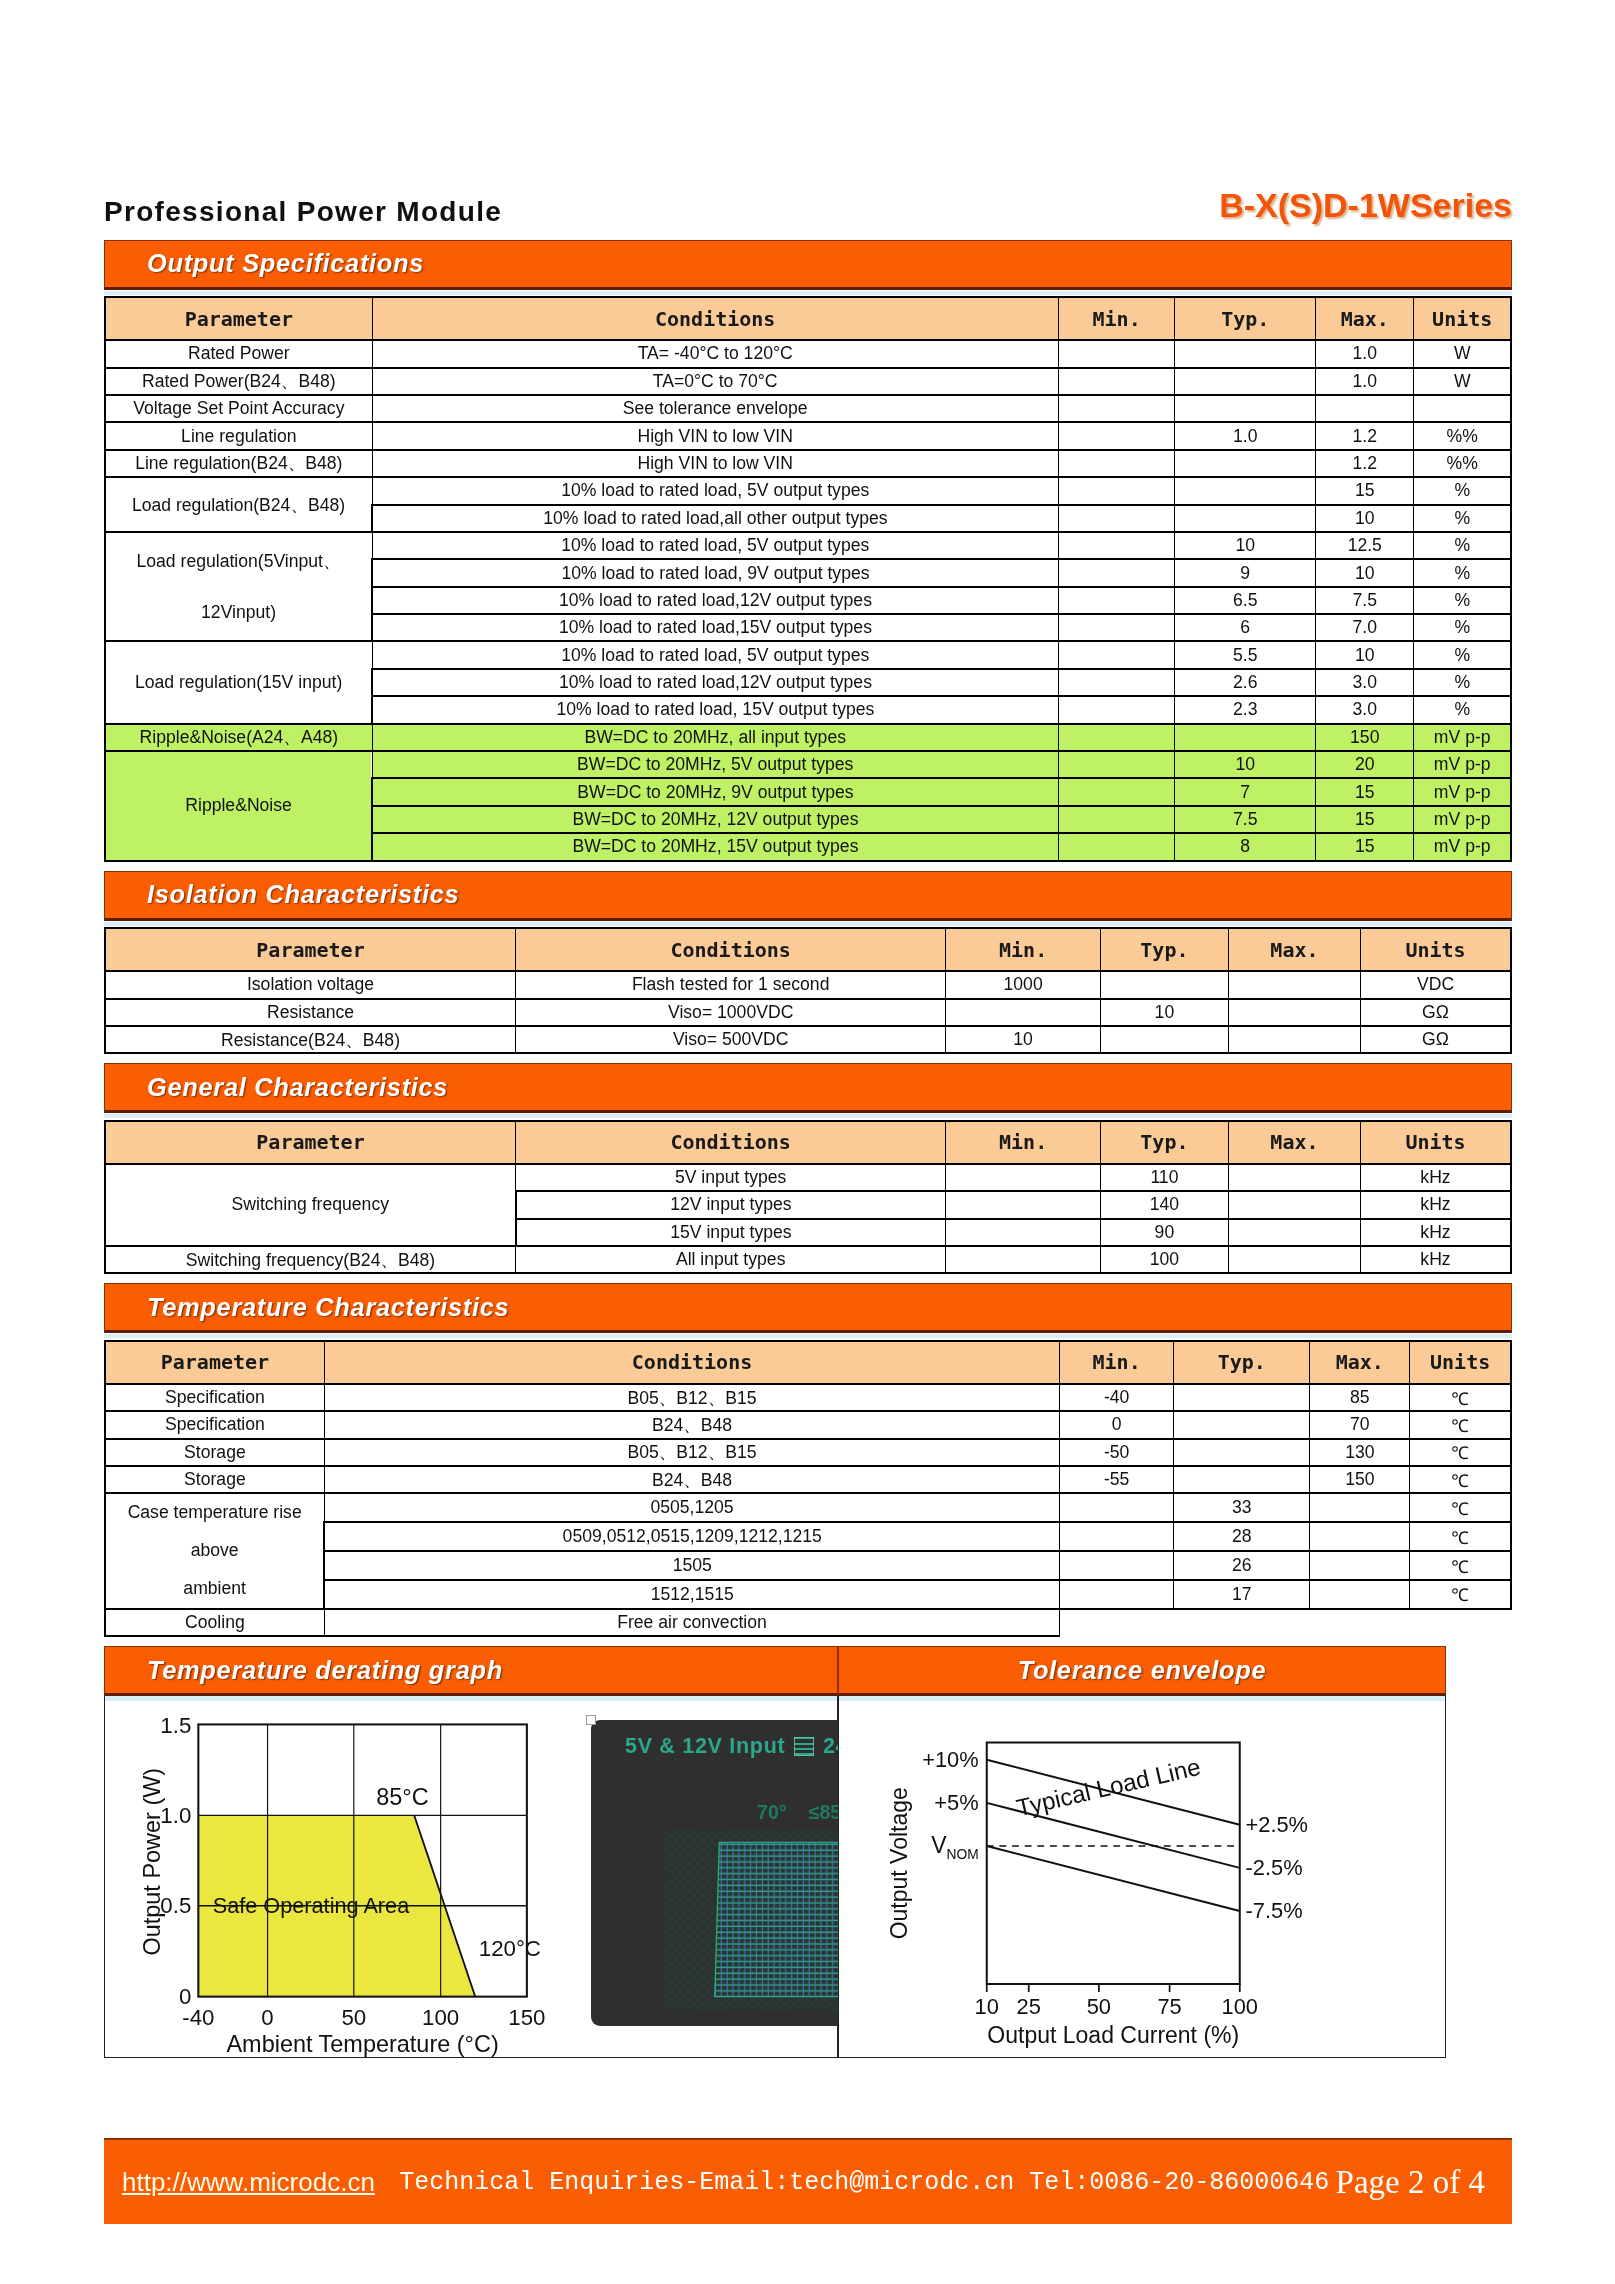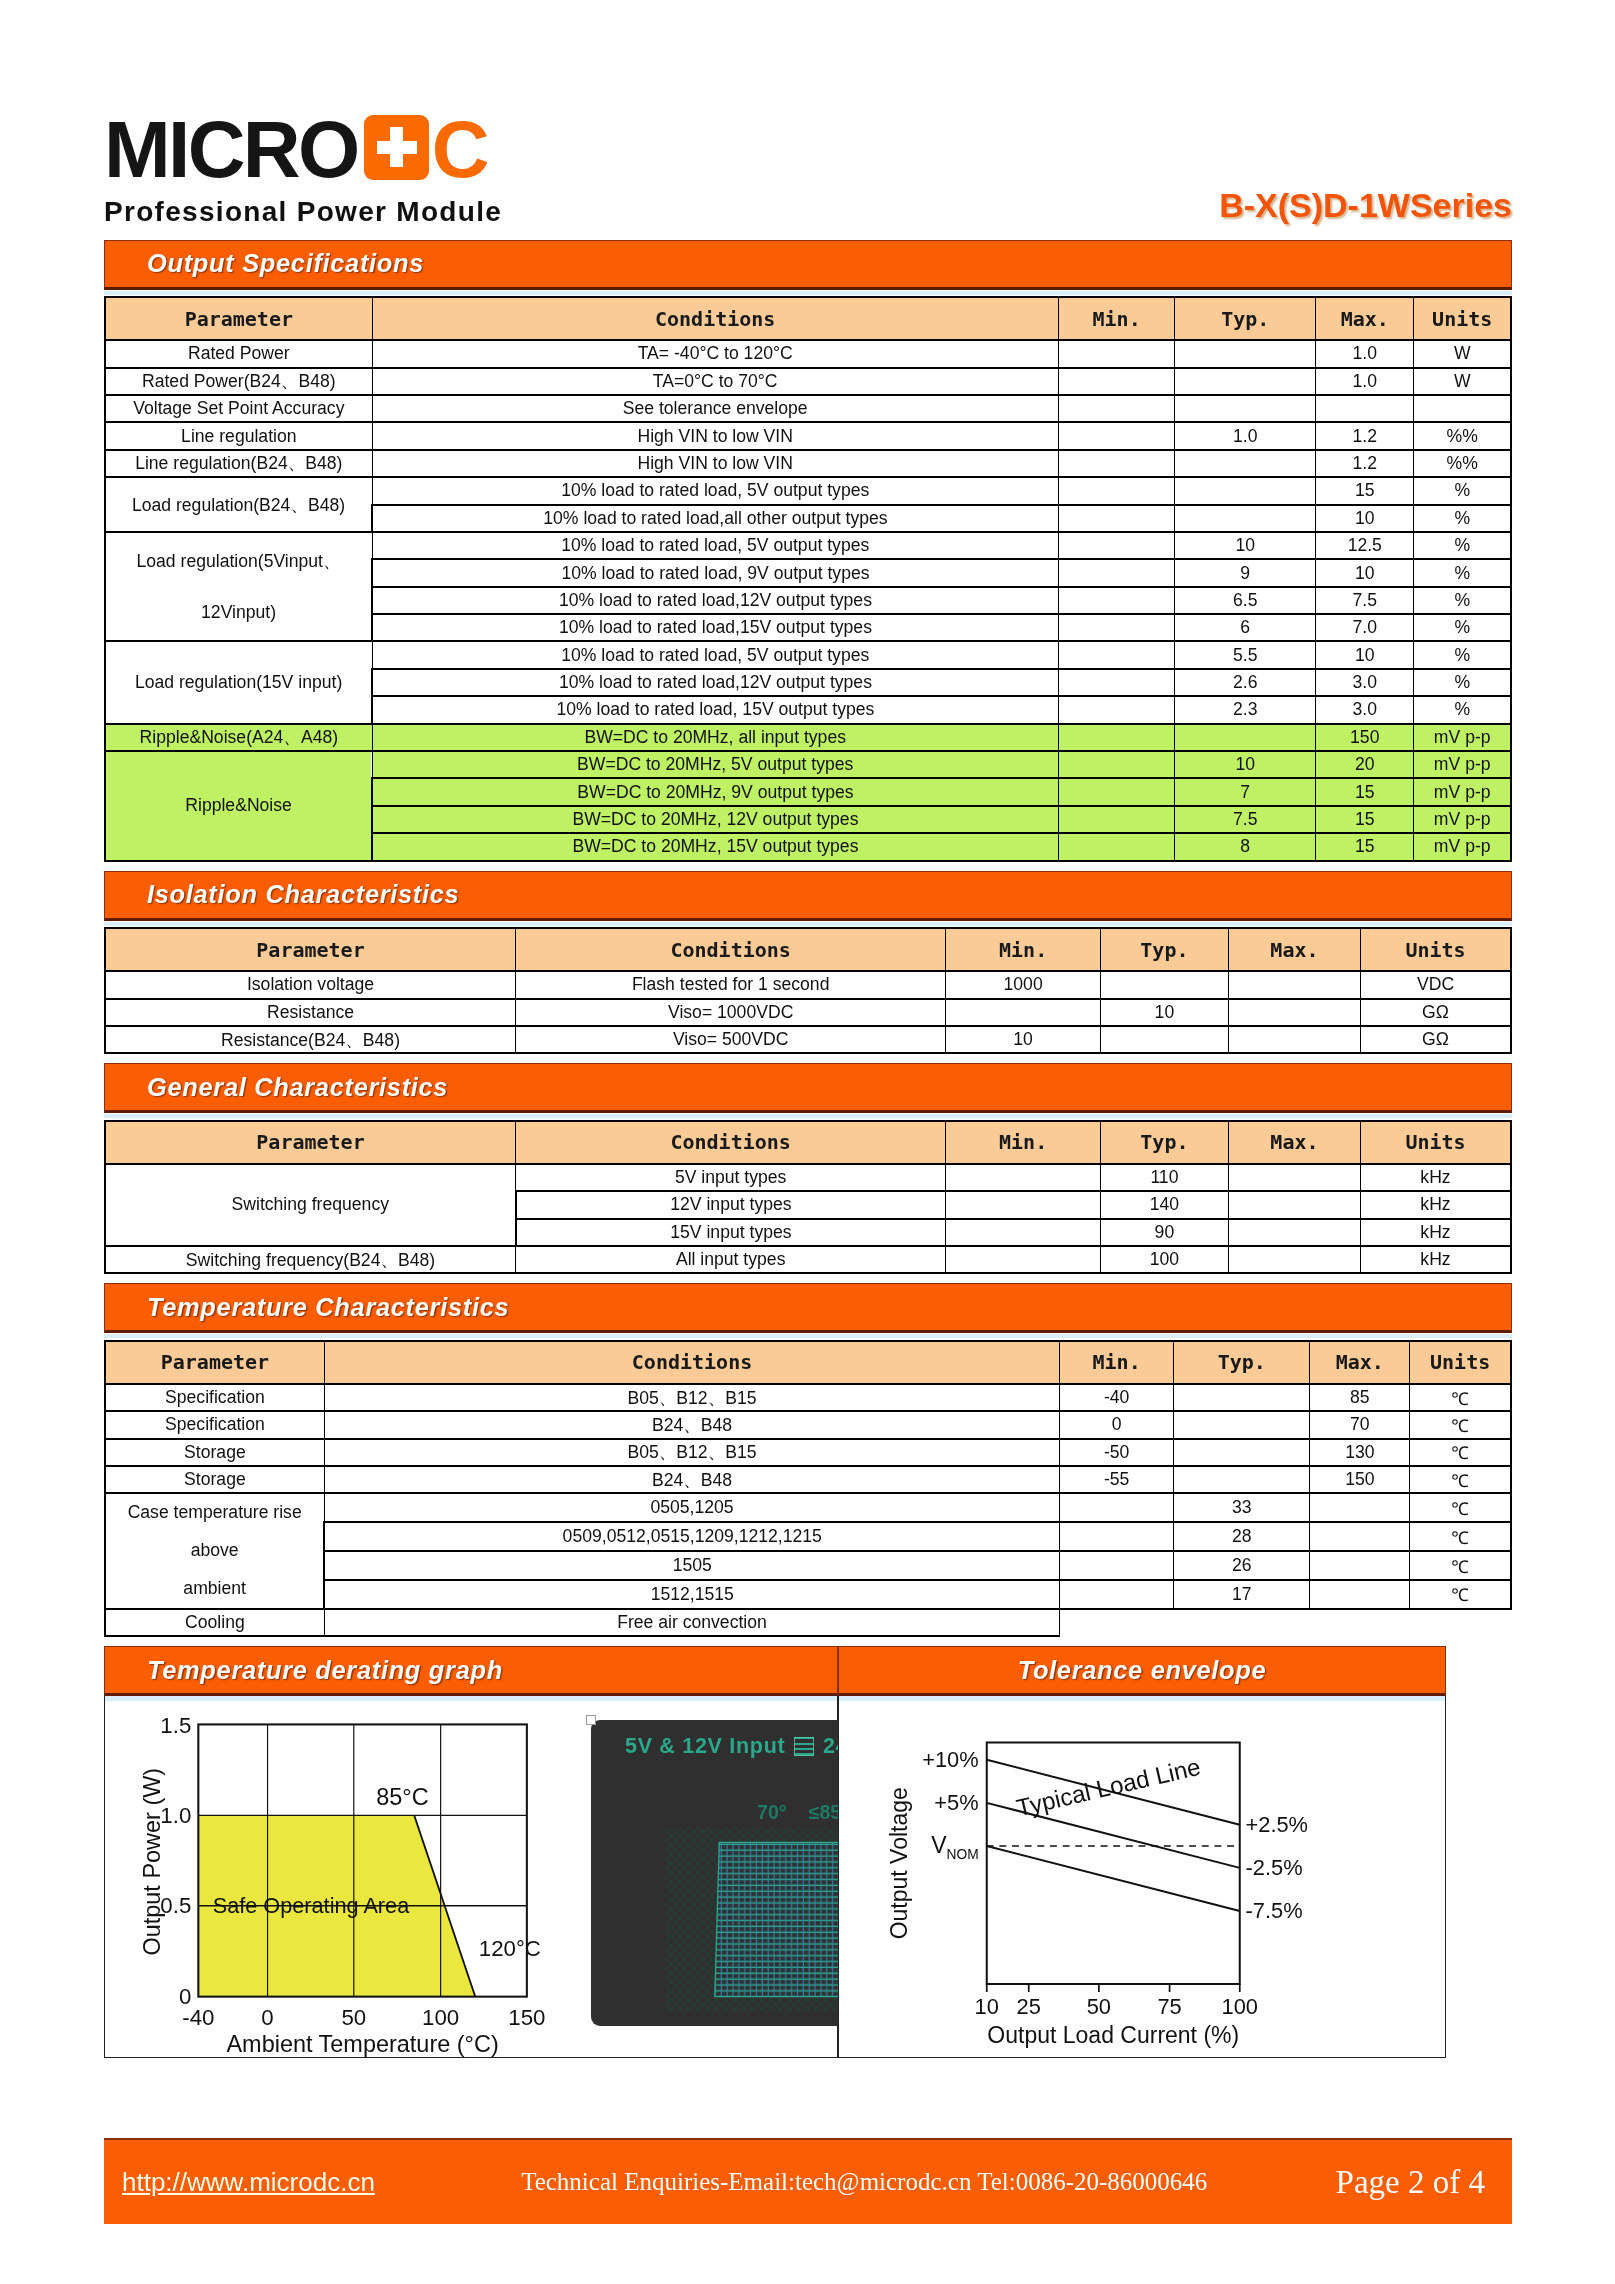--- a/index.html
+++ b/index.html
@@ -55,38 +55,30 @@
   .inset .note{position:absolute;left:166px;top:81px;display:flex;gap:22px;font-size:19.6px;font-weight:700;color:#1C7A63;}
   .handle{position:absolute;width:7.8px;height:7.8px;background:#fff;border:0.7px solid #999;}
   .h-tl{left:-4.6px;top:-4.6px;}
   .h-r{right:-4.6px;top:147px;}
 
   svg text{font-family:"Liberation Sans",sans-serif;fill:#111;}
 
   
   .footer{position:absolute;left:104px;top:2138px;width:1408px;height:86px;background:#FA5D02;border-top:2px solid #8a3000;display:flex;align-items:center;justify-content:space-between;box-sizing:border-box;padding:0 27px 0 18px;}
   .f-url{font-size:26px;color:#FFFDE8;text-decoration:underline;font-weight:500;}
-  .f-mid{font-family:Liberation Serif, serif;font-size:25px;color:#fff;margin-left:18px;}
+  .f-mid{font-family:Liberation Mono, monospace;font-size:25px;color:#fff;margin-left:18px;}
   .f-page{font-family:"Liberation Serif",serif;font-size:33px;color:#fff;}
 </style>
 </head>
 <body>
 
 <div class="page">
 
   <div class="hdr">
     <div class="logoblock">
-      <div class="logoline">
-        <span class="logo-micro">MICRO</span>
-        <span class="plus-tile">
-            <span class="ph"></span>
-            <span class="pv"></span>
-          </span>
-        <span class="logo-c">C</span>
-      </div>
       <div class="tagline">Professional Power Module</div>
     </div>
     <div class="series-title">B-X(S)D-1WSeries</div>
   </div>
 
   <div class="sect" style="margin-top:11.7px;">
     <div class="bar">
         <span class="bt">Output Specifications</span>
       </div>
     <div class="strip"></div>

